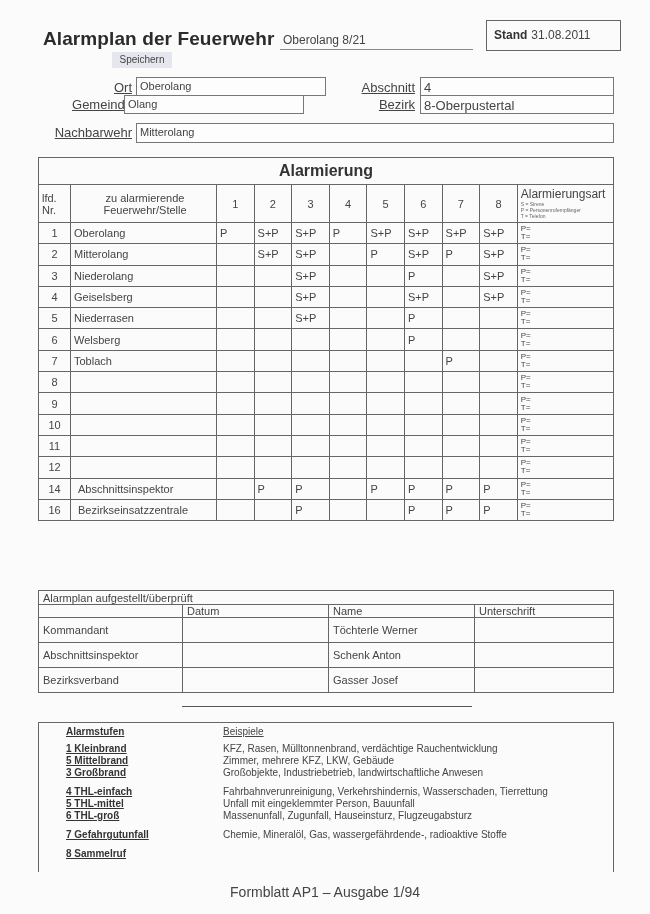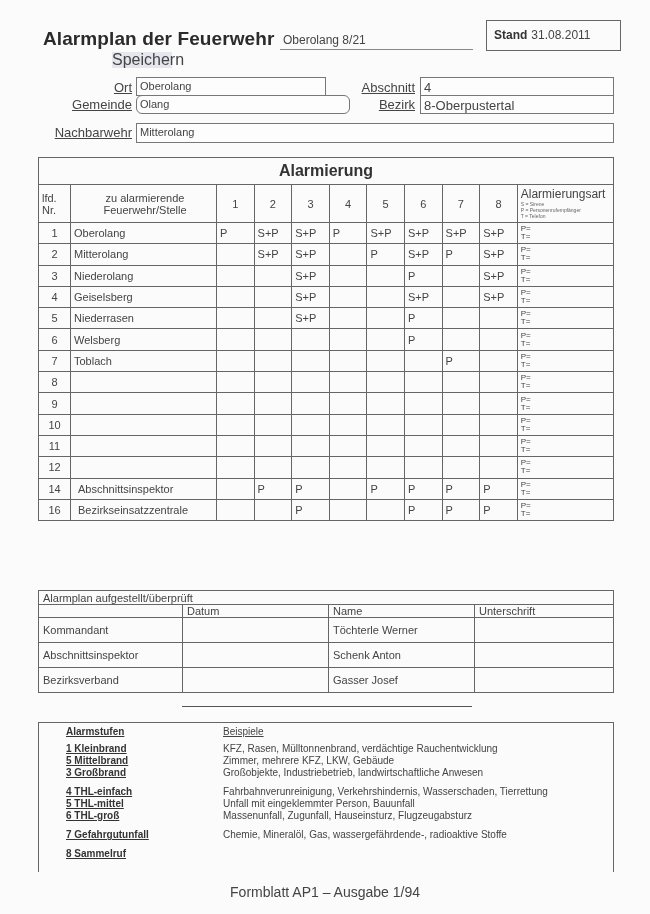--- a/index.html
+++ b/index.html
@@ -2,21 +2,21 @@
 <html><head>
 <meta charset="utf-8">
 <style>
   * { box-sizing: border-box; margin: 0; padding: 0; }
   body { width: 650px; height: 914px; background: #fbfbfc; font-family: "Liberation Sans", sans-serif; color: #333; position: relative; overflow: hidden; }
   .abs { position: absolute; }
   .title { left: 43px; top: 28px; font-size: 19px; font-weight: bold; color: #2b2b2b; letter-spacing: 0.1px; }
   .wehr-field { left: 280px; top: 30px; width: 193px; height: 20px; border-bottom: 1px solid #888; font-size: 12px; padding: 3px 3px; color: #444; }
   .stand-box { left: 486px; top: 20px; width: 135px; height: 31px; border: 1px solid #666; padding: 7px 7px; font-size: 12px; color: #444; }
   .stand-box b { font-size: 12px; color: #333; margin-right: 4px; }
-  .save-btn { left: 112px; top: 52px; width: 60px; height: 16px; background: #e6e6ee; font-size: 16px; color: #444; text-align: center; line-height: 16px; border: none; font-family: "Liberation Sans", sans-serif; }
+  .save-btn { left: 112px; top: 52px; width: 60px; height: 16px; background: #e6e6ee; font-size: 10px; color: #444; text-align: center; line-height: 16px; border: none; font-family: "Liberation Sans", sans-serif; }
   .lbl { font-size: 13px; color: #444; text-decoration: underline; text-align: right; }
   .fld { border: 1px solid #777; background: #fdfdfd; font-size: 11px; padding: 2px 3px; color: #444; }
   .fld.big { font-size: 13px; }
   table { border-collapse: collapse; }
   .alarm { left: 38px; top: 157px; width: 576px; }
   .alarm td, .alarm th { border: 1px solid #666; font-weight: normal; font-size: 11px; color: #444; }
   .alarm .hdr-title { height: 27px; text-align: center; font-size: 16px; font-weight: bold; color: #333; }
   .alarm .hdr td { height: 38px; text-align: center; }
   .alarm .r td { height: 21.3px; }
   .alarm .nr { text-align: center; width: 32px; }
@@ -44,21 +44,21 @@
 <div class="abs title">Alarmplan der Feuerwehr</div>
 <div class="abs wehr-field">Oberolang 8/21</div>
 <div class="abs stand-box">
   <b>Stand</b><span>31.08.2011</span>
 </div>
 <button class="abs save-btn">Speichern</button>
 
 <div class="abs lbl" style="left:60px;top:80px;width:72px;">Ort</div>
 <div class="abs fld" style="left:136px;top:77px;width:190px;height:19px;">Oberolang</div>
 <div class="abs lbl" style="left:40px;top:97px;width:92px;">Gemeinde</div>
-<div class="abs fld" style="left:136px;top:95px;width:214px;height:19px;border-radius:6px;">Olang</div>
+<div class="abs fld" style="left:124px;top:95px;width:180px;height:19px;">Olang</div>
 
 <div class="abs lbl" style="left:330px;top:80px;width:85px;">Abschnitt</div>
 <div class="abs fld big" style="left:420px;top:77px;width:194px;height:19px;">4</div>
 <div class="abs lbl" style="left:330px;top:97px;width:85px;">Bezirk</div>
 <div class="abs fld big" style="left:420px;top:95px;width:194px;height:19px;">8-Oberpustertal</div>
 
 <div class="abs lbl" style="left:40px;top:125px;width:92px;">Nachbarwehr</div>
 <div class="abs fld" style="left:136px;top:123px;width:478px;height:20px;">Mitterolang</div>
 
 <table class="abs alarm">

